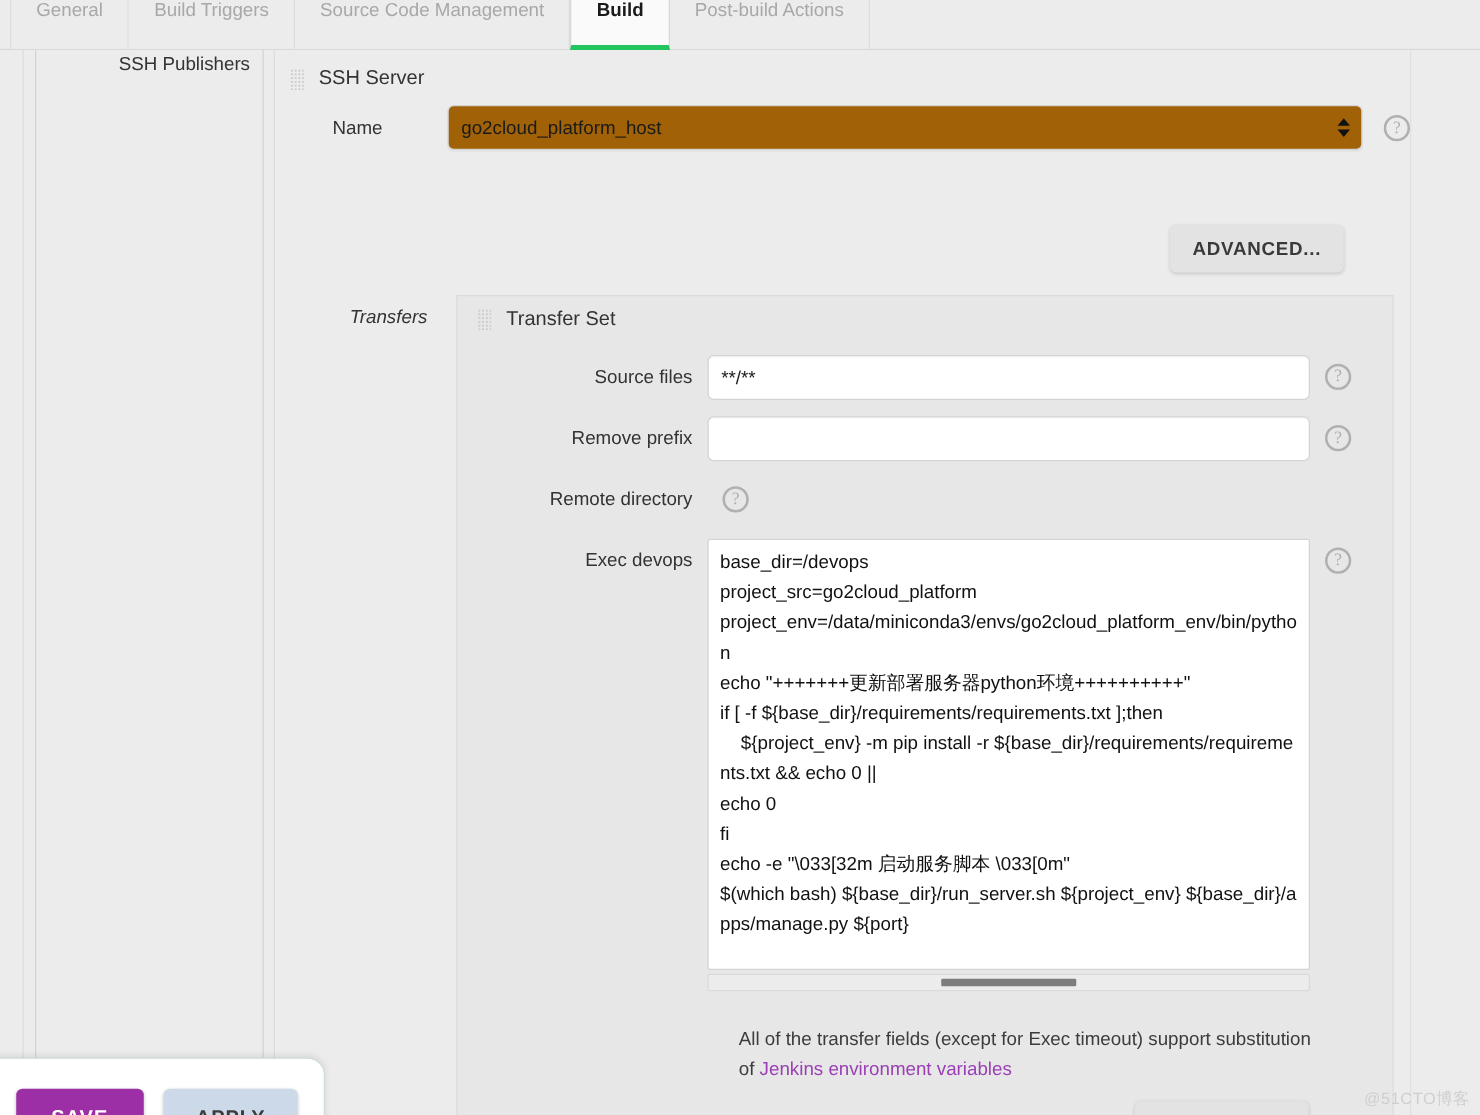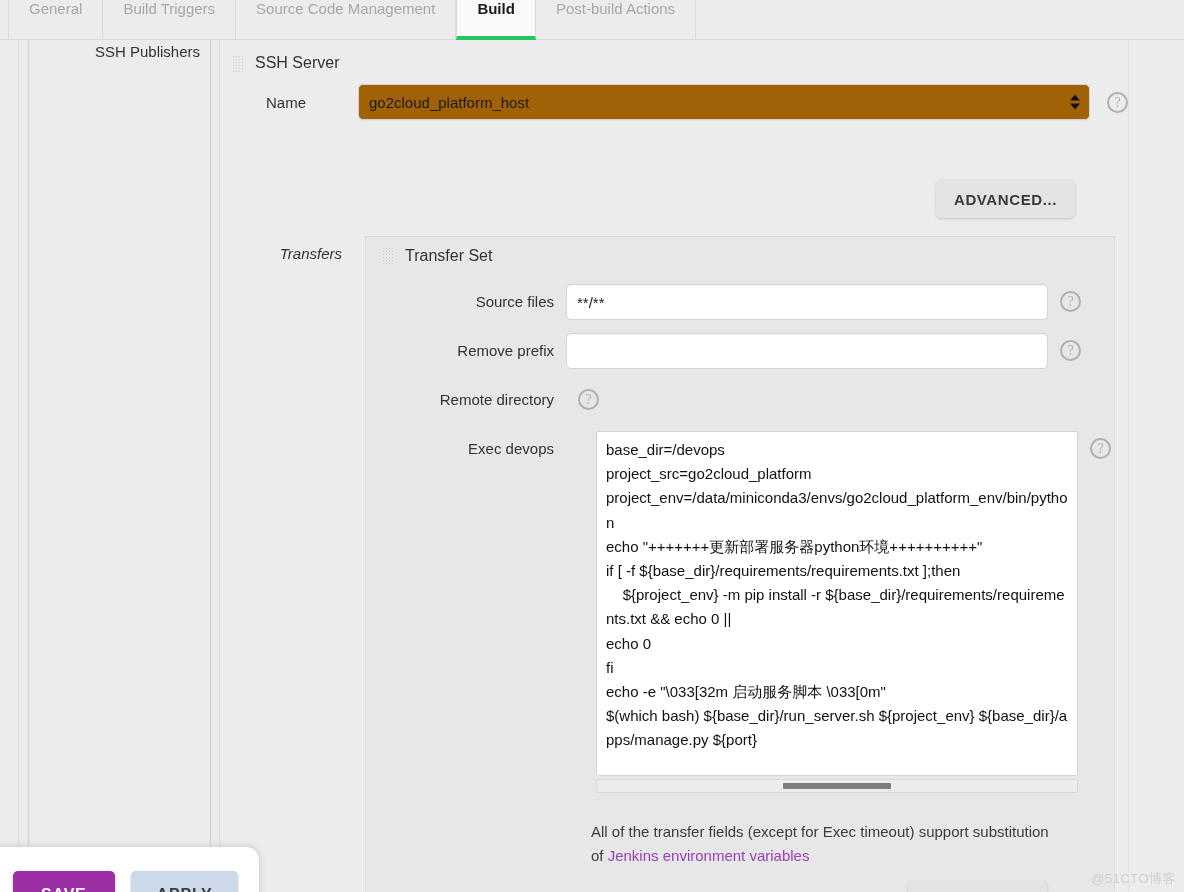--- a/index.html
+++ b/index.html
@@ -137,21 +137,21 @@
   }
   .text-input {
     width: 482px; height: 36px;
     background: #fff; border: 1px solid #d4d4d4; border-radius: 5px;
     display: flex; align-items: center; padding: 0 10px;
     font-size: 15px; color: #1a1a1a;
     box-shadow: inset 0 1px 1px rgba(0,0,0,.03);
   }
   .help-sm { margin-left: 12px; margin-top: 7px; }
 
-  .ta-wrap { width: 482px; margin-left: 30px; }
+  .ta-wrap { width: 482px; }
   .textarea {
     width: 482px; height: 345px;
     background: #fff; border: 1px solid #d4d4d4; border-radius: 2px;
     padding: 6px 9px;
     font-family: "Liberation Sans", sans-serif;
     font-size: 15px; line-height: 24.2px; color: #111;
     white-space: pre-wrap; word-break: break-all;
     overflow: hidden; position: relative;
   }
   .hscroll {

